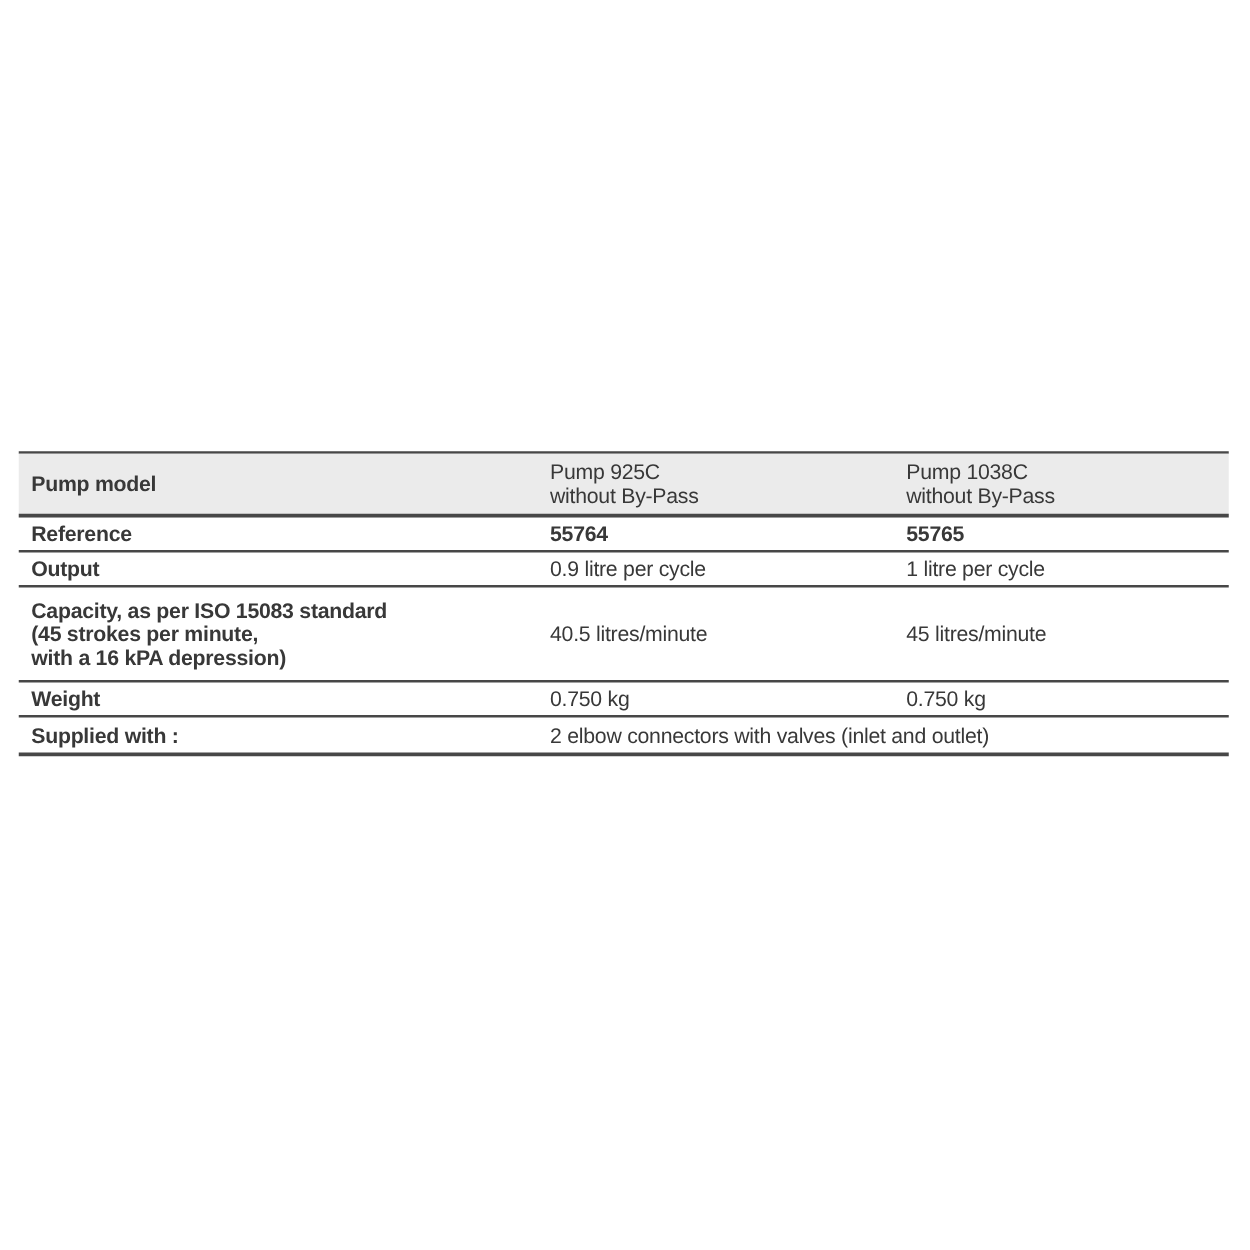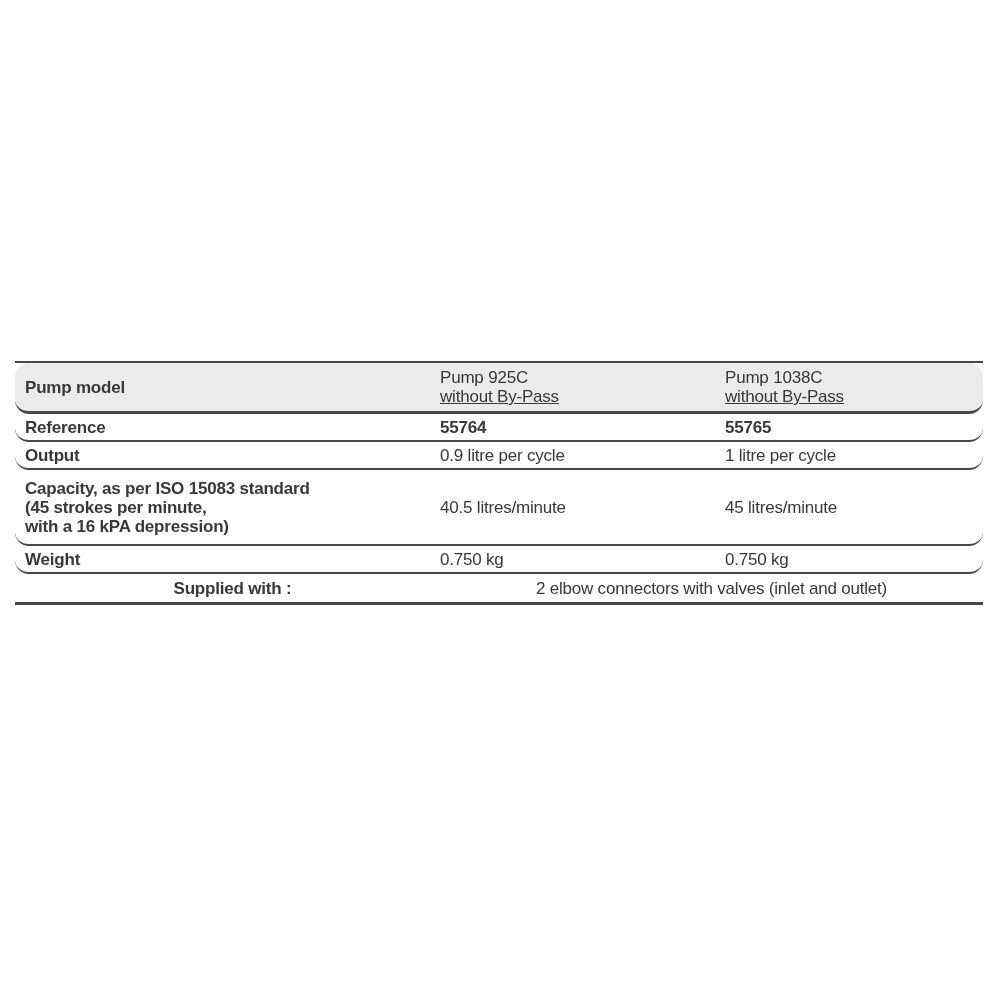--- a/index.html
+++ b/index.html
@@ -21,33 +21,32 @@
     letter-spacing: -0.2px;
   }
   .row {
     display: grid;
     grid-template-columns: 425px 285px 1fr;
     align-items: center;
     border-bottom: 2px solid #474747;
     min-height: 28px;
     font-size: 17px;
     line-height: 19px;
-    border-radius: 14px;
   }
-  .row:last-child { border-bottom: none; text-align: center; }
+  .row:last-child { border-bottom: none; }
   .row.header-row {
     background: #ebebeb;
     min-height: 51px;
     border-bottom: 3px solid #474747;
   }
   .cell { padding: 2px 0; }
   .label-cell { padding-left: 10px; }
   .bold { font-weight: bold; }
   .hdr-title { font-weight: normal; }
-  .hdr-sub { font-weight: normal; text-decoration: underline; }
+  .hdr-sub { font-weight: normal; }
   .capacity-row { min-height: 76px; }
   .cap-line2, .cap-line3 { font-weight: bold; }
   .span-cell { grid-column: 2 / 4; }
 </style>
 </head>
 <body>
 
 <div class="spec-table">
 
   <div class="row header-row">

